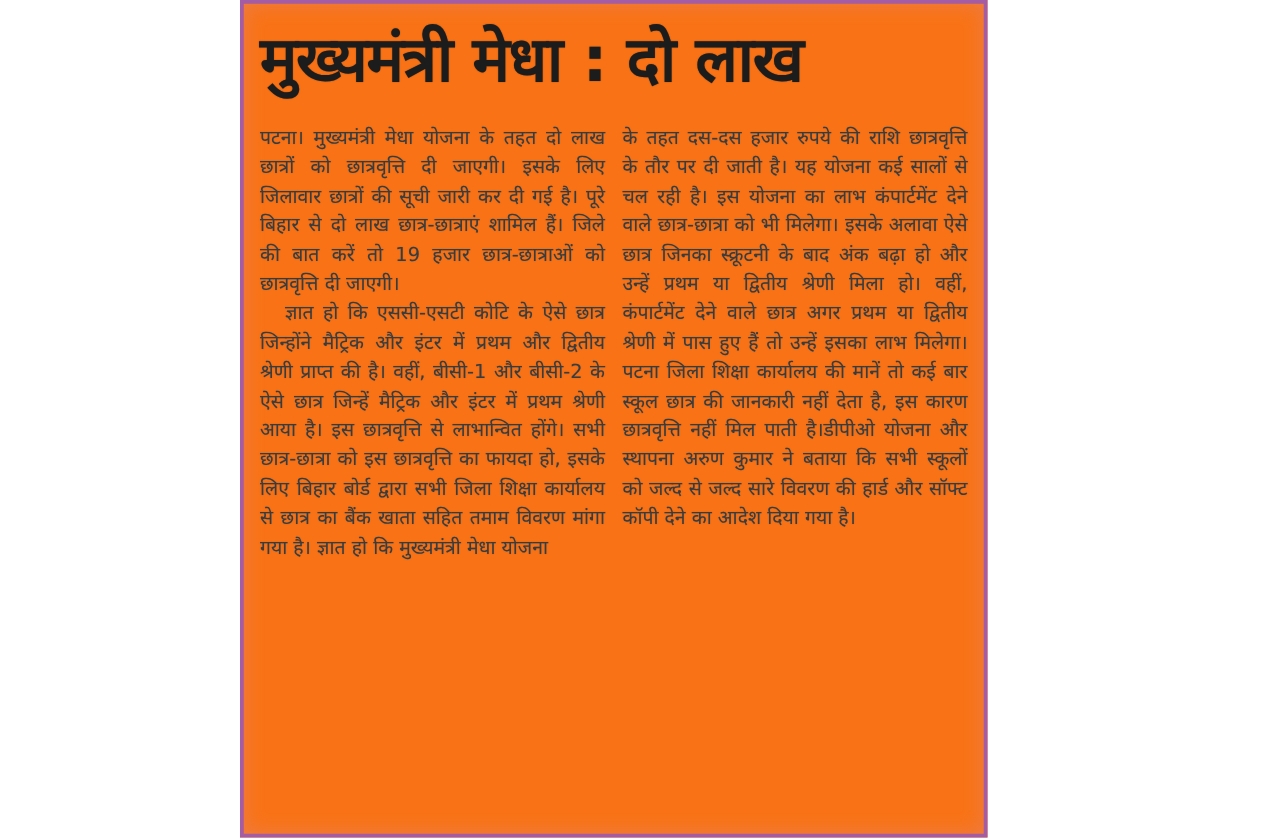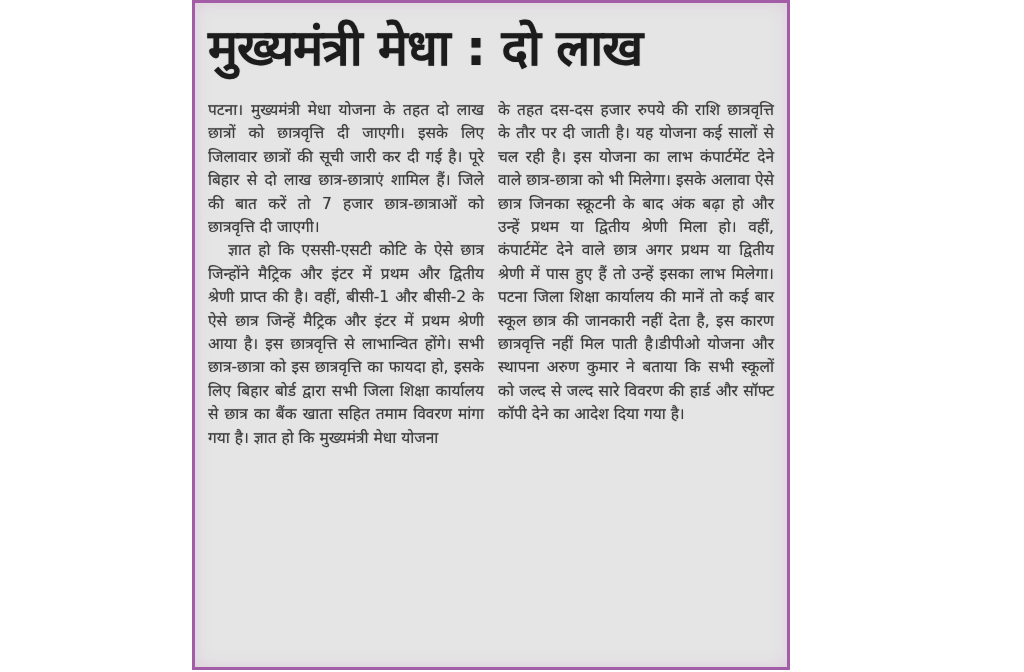--- a/index.html
+++ b/index.html
@@ -18,21 +18,21 @@
     background: #ffffff;
   }
   .clipping {
     position: absolute;
     left: 192px;
     top: 0px;
     width: 598px;
     height: 670px;
     box-sizing: border-box;
     border: 3px solid #a35ca6;
-    background: #e5e5e5;
+    background: #f97316;
     box-shadow: inset 0 0 16px rgba(206, 148, 198, 0.30);
     padding: 8px 13px 6px 13px;
     overflow: hidden;
   }
   .headline {
     margin: 2px 0 16px 0;
     font-size: 50px;
     line-height: 1.40;
     font-weight: bold;
     color: #1c1c1c;
@@ -64,21 +64,21 @@
 </head>
 <body>
 
 <div class="page">
   <div class="clipping">
     <h1 class="headline">
       <span>मुख्यमंत्री मेधा : दो लाख</span>
     </h1>
     <div class="body-columns">
       <div class="col">
-        <p>पटना। मुख्यमंत्री मेधा योजना के तहत दो लाख छात्रों को छात्रवृत्ति दी जाएगी। इसके लिए जिलावार छात्रों की सूची जारी कर दी गई है। पूरे बिहार से दो लाख छात्र-छात्राएं शामिल हैं। जिले की बात करें तो 7 हजार छात्र-छात्राओं को छात्रवृत्ति दी जाएगी।</p>
+        <p>पटना। मुख्यमंत्री मेधा योजना के तहत दो लाख छात्रों को छात्रवृत्ति दी जाएगी। इसके लिए जिलावार छात्रों की सूची जारी कर दी गई है। पूरे बिहार से दो लाख छात्र-छात्राएं शामिल हैं। जिले की बात करें तो 19 हजार छात्र-छात्राओं को छात्रवृत्ति दी जाएगी।</p>
         <p class="indent">ज्ञात हो कि एससी-एसटी कोटि के ऐसे छात्र जिन्होंने मैट्रिक और इंटर में प्रथम और द्वितीय श्रेणी प्राप्त की है। वहीं, बीसी-1 और बीसी-2 के ऐसे छात्र जिन्हें मैट्रिक और इंटर में प्रथम श्रेणी आया है। इस छात्रवृत्ति से लाभान्वित होंगे। सभी छात्र-छात्रा को इस छात्रवृत्ति का फायदा हो, इसके लिए बिहार बोर्ड द्वारा सभी जिला शिक्षा कार्यालय से छात्र का बैंक खाता सहित तमाम विवरण मांगा गया है। ज्ञात हो कि मुख्यमंत्री मेधा योजना</p>
       </div>
       <div class="col">
         <p>के तहत दस-दस हजार रुपये की राशि छात्रवृत्ति के तौर पर दी जाती है। यह योजना कई सालों से चल रही है। इस योजना का लाभ कंपार्टमेंट देने वाले छात्र-छात्रा को भी मिलेगा। इसके अलावा ऐसे छात्र जिनका स्क्रूटनी के बाद अंक बढ़ा हो और उन्हें प्रथम या द्वितीय श्रेणी मिला हो। वहीं, कंपार्टमेंट देने वाले छात्र अगर प्रथम या द्वितीय श्रेणी में पास हुए हैं तो उन्हें इसका लाभ मिलेगा। पटना जिला शिक्षा कार्यालय की मानें तो कई बार स्कूल छात्र की जानकारी नहीं देता है, इस कारण छात्रवृत्ति नहीं मिल पाती है।डीपीओ योजना और स्थापना अरुण कुमार ने बताया कि सभी स्कूलों को जल्द से जल्द सारे विवरण की हार्ड और सॉफ्ट कॉपी देने का आदेश दिया गया है।</p>
       </div>
     </div>
   </div>
 </div>
 
 </body></html>

